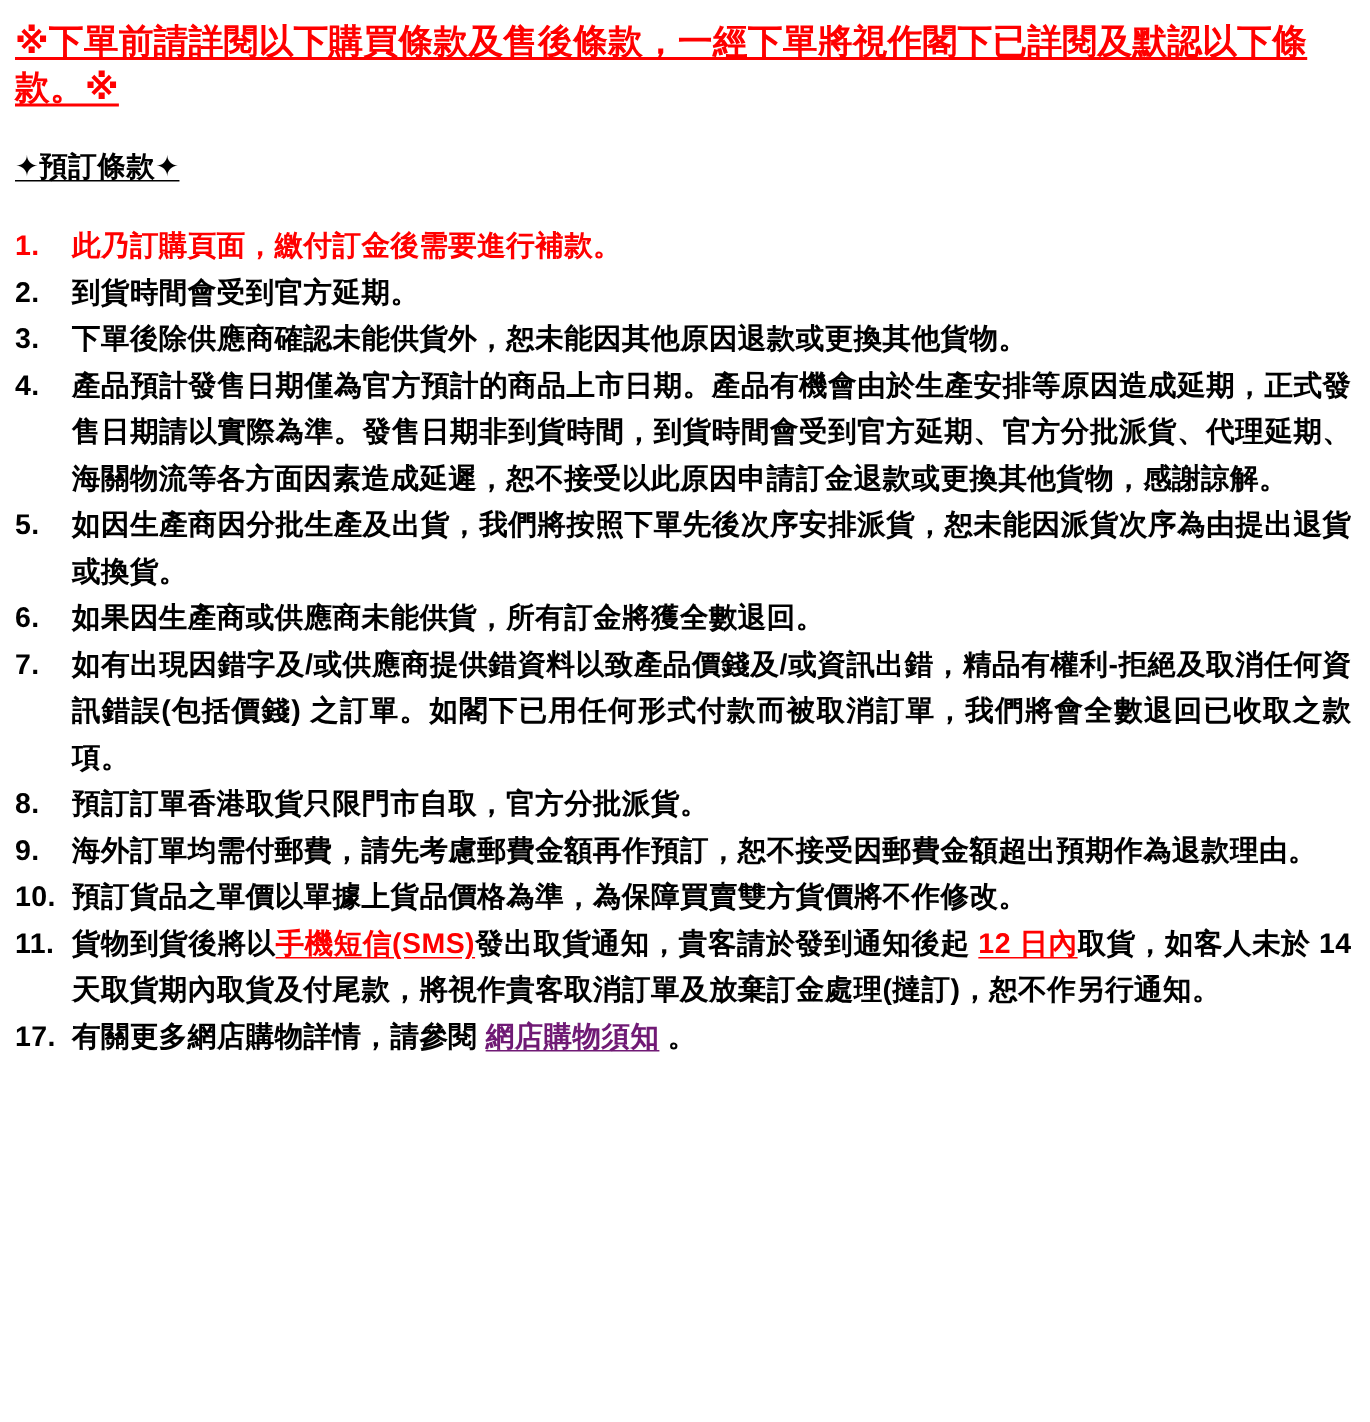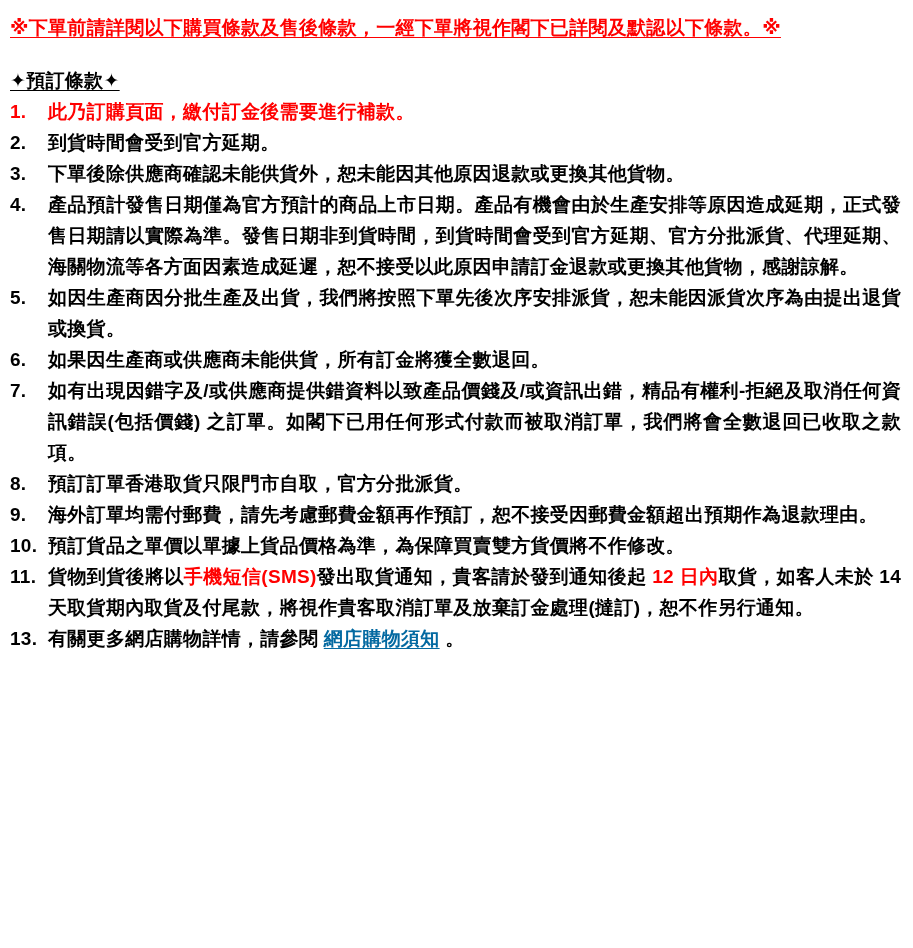--- a/index.html
+++ b/index.html
@@ -9,57 +9,59 @@
     min-height: 948px;
     font-family: "Liberation Sans", "DejaVu Sans", sans-serif;
     font-weight: bold;
     color: #000000;
   }
   .page {
     padding: 12px 12px 10px 10px;
   }
   .title {
     color: #ff0000;
-    font-size: 19px;
+    font-size: 23px;
     line-height: 31px;
     text-decoration: underline;
     text-underline-offset: 3px;
     margin-bottom: 22px;
     letter-spacing: 0.3px;
   }
   .section-header {
     color: #000000;
     font-size: 19px;
     line-height: 31px;
     text-decoration: underline;
     text-underline-offset: 3px;
+    margin-bottom: 22px;
     letter-spacing: 0.3px;
   }
   .terms-list { display: block; }
   .term-item {
     display: flex;
     font-size: 19px;
     line-height: 31px;
     letter-spacing: 0.3px;
   }
   .term-item .num {
     width: 38px;
     flex-shrink: 0;
   }
   .term-item .text {
     flex: 1;
     text-align: justify;
   }
   .term-item.red { color: #ff0000; }
   .seg-red-underline {
     color: #ff0000;
+    text-decoration: underline;
     text-underline-offset: 3px;
   }
   .seg-link {
-    color: #0369a1;
+    color: #701a75;
     text-decoration: underline;
     text-underline-offset: 3px;
     cursor: pointer;
   }
 </style>
 </head>
 <body>
 
 <div class="page">
   <div class="title">※下單前請詳閱以下購買條款及售後條款，一經下單將視作閣下已詳閱及默認以下條款。※</div>
@@ -105,17 +107,17 @@
       </div>
       <div class="term-item">
         <span class="num">10.</span>
         <div class="text"><span>預訂貨品之單價以單據上貨品價格為準，為保障買賣雙方貨價將不作修改。</span></div>
       </div>
       <div class="term-item">
         <span class="num">11.</span>
         <div class="text"><span>貨物到貨後將以</span><span class="seg-red-underline">手機短信(SMS)</span><span>發出取貨通知，貴客請於發到通知後起 </span><span class="seg-red-underline">12 日內</span><span>取貨，如客人未於 14 天取貨期內取貨及付尾款，將視作貴客取消訂單及放棄訂金處理(撻訂)，恕不作另行通知。</span></div>
       </div>
       <div class="term-item">
-        <span class="num">13.</span>
+        <span class="num">17.</span>
         <div class="text"><span>有關更多網店購物詳情，請參閱 </span><a href="#" class="seg-link">網店購物須知</a><span> 。</span></div>
       </div>
     </div>
 </div>
 
 </body></html>

